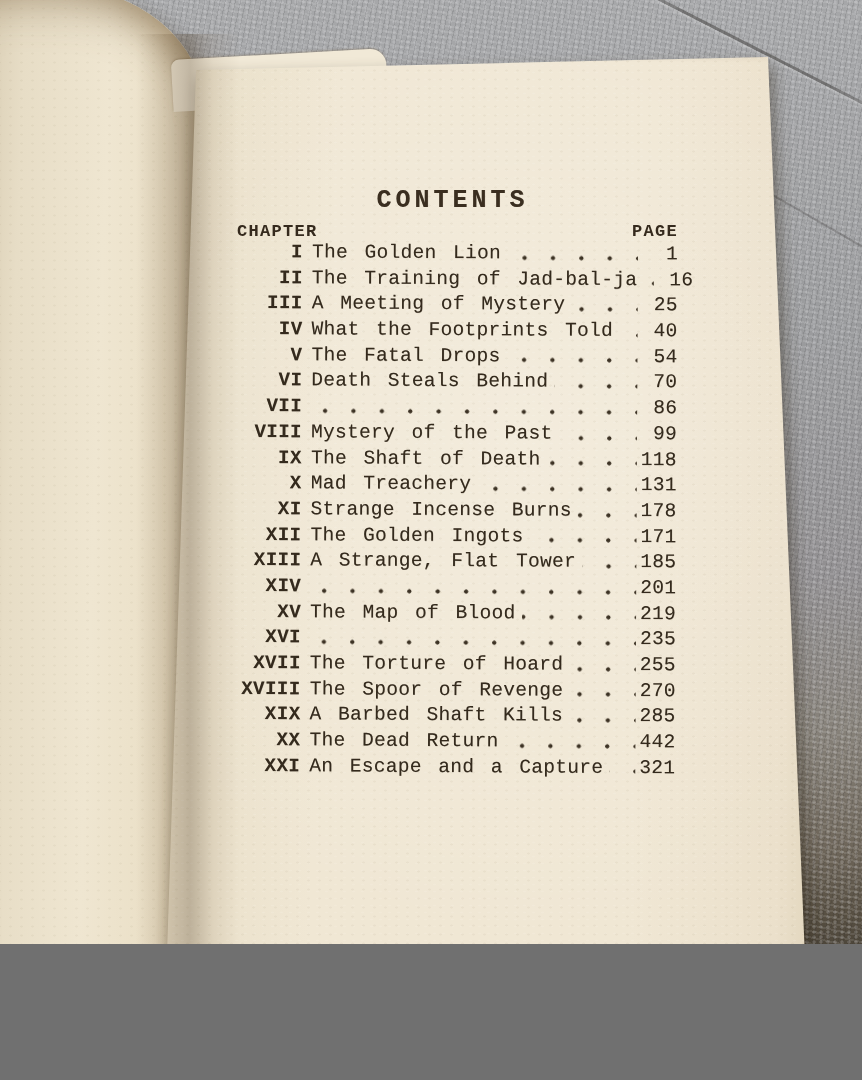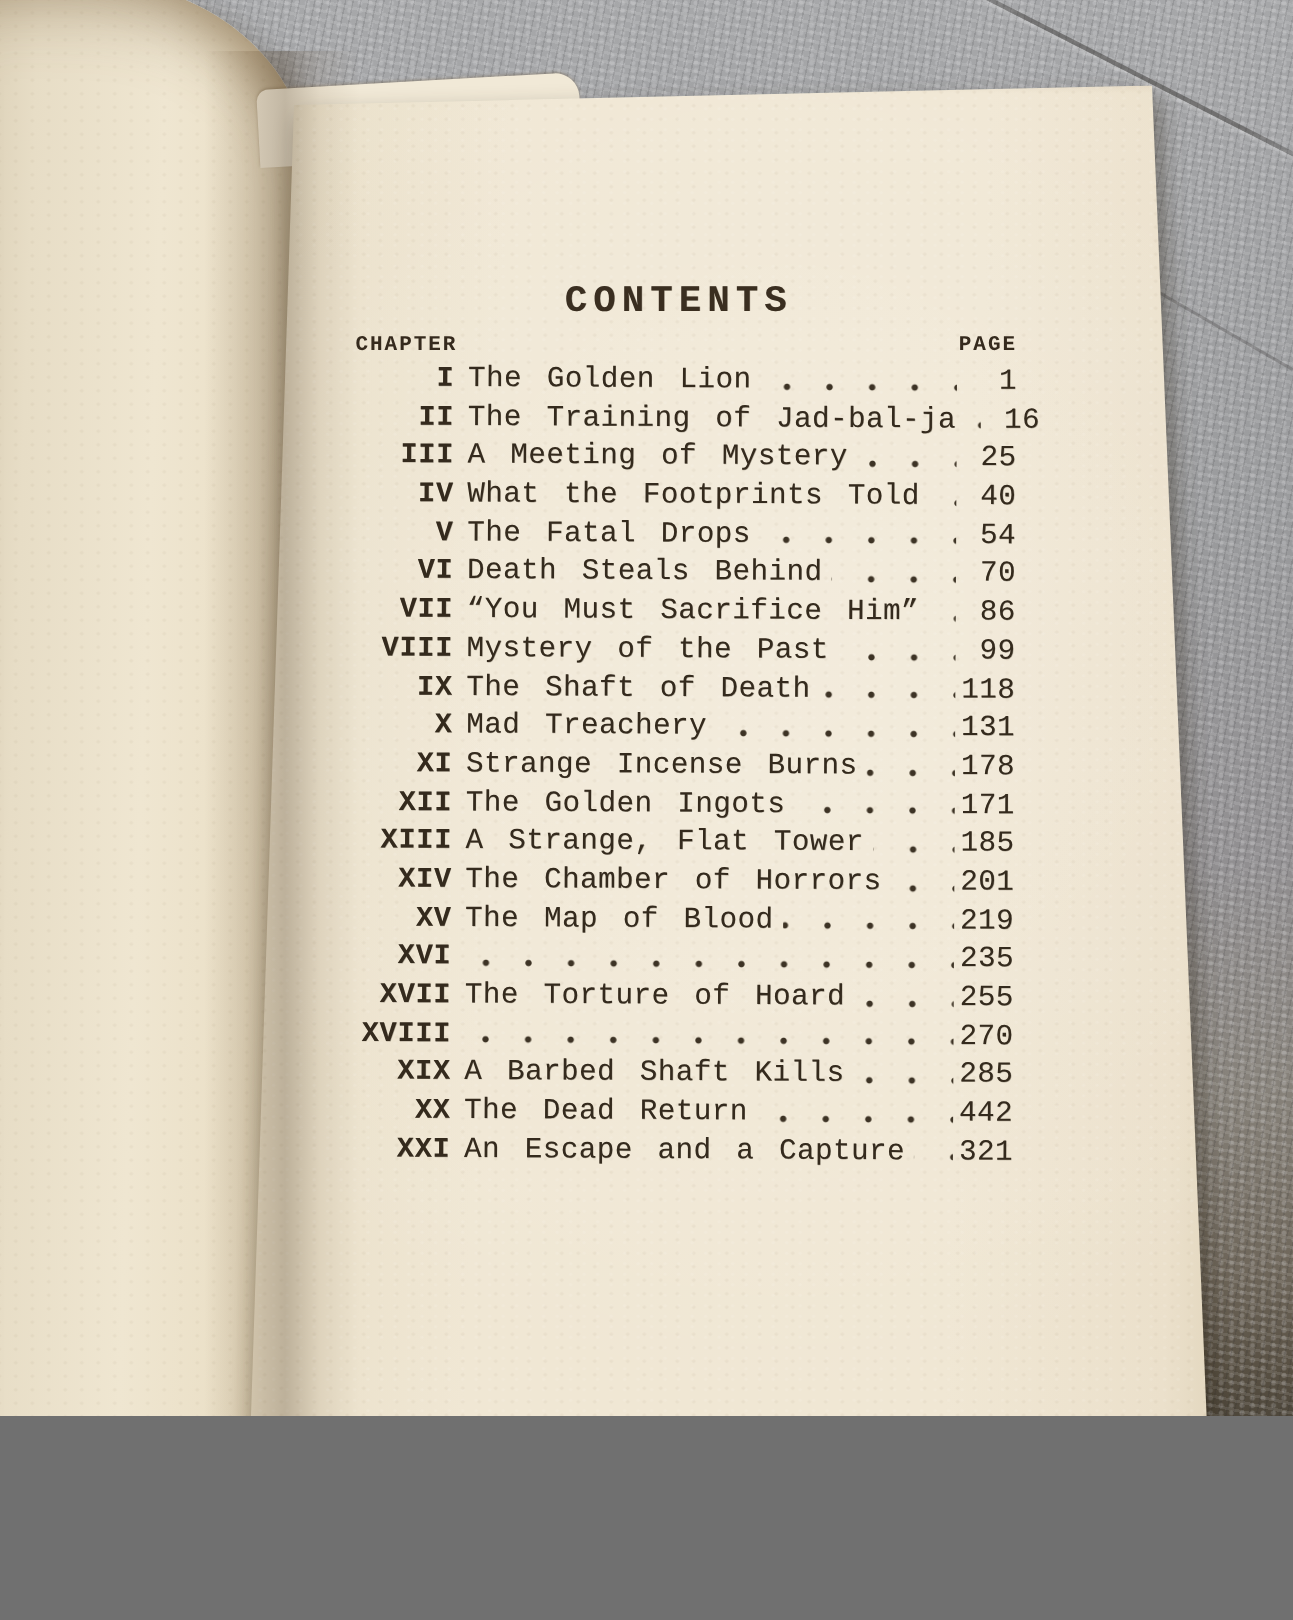--- a/index.html
+++ b/index.html
@@ -79,21 +79,21 @@
   
   .toc{position:absolute; inset:0; z-index:7; color:#342a1d;}
   .toc-title{
     position:absolute; left:232px; top:186px; width:441px; text-align:center;
     font-size:25px; font-weight:700; letter-spacing:4px; color:#3a2e20;
     text-shadow:0.3px 0.3px 0 rgba(58,46,32,0.35);
   }
   .head-row{
     position:absolute; left:237px; top:222px; width:441px;
     display:flex; justify-content:space-between;
-    font-size:14px; font-weight:700; letter-spacing:1.3px; color:#352a1d;
+    font-size:17px; font-weight:700; letter-spacing:1.3px; color:#352a1d;
   }
   .rows{position:absolute; left:237px; top:240px; width:441px; transform:rotate(0.3deg); transform-origin:20px 10px;}
   .row{display:flex; align-items:baseline; height:25.7px; line-height:25.7px;
        font-size:19.5px; word-spacing:4.5px; letter-spacing:0.3px;
        text-shadow:0.25px 0.3px 0 rgba(52,42,29,0.35); white-space:nowrap;}
   .num{flex:0 0 66px; text-align:right; font-weight:700; font-size:19px; letter-spacing:0.5px;}
   .t{margin-left:9px;}
   .leader{
     flex:1 1 auto; align-self:stretch; min-width:10px; margin-left:6px;
     background-image:radial-gradient(circle at 2.3px 2.5px, #3d3325 1.8px, rgba(0,0,0,0) 2.4px);
@@ -155,21 +155,20 @@
           <span class="pg">54</span>
         </div>
         <div class="row">
           <span class="num">VI</span>
           <span class="t">Death Steals Behind</span>
           <span class="leader"></span>
           <span class="pg">70</span>
         </div>
         <div class="row">
           <span class="num">VII</span>
-          <span class="t">“You Must Sacrifice Him”</span>
           <span class="leader"></span>
           <span class="pg">86</span>
         </div>
         <div class="row">
           <span class="num">VIII</span>
           <span class="t">Mystery of the Past</span>
           <span class="leader"></span>
           <span class="pg">99</span>
         </div>
         <div class="row">
@@ -197,21 +196,20 @@
           <span class="pg">171</span>
         </div>
         <div class="row">
           <span class="num">XIII</span>
           <span class="t">A Strange, Flat Tower</span>
           <span class="leader"></span>
           <span class="pg">185</span>
         </div>
         <div class="row">
           <span class="num">XIV</span>
-          <span class="t">The Chamber of Horrors</span>
           <span class="leader"></span>
           <span class="pg">201</span>
         </div>
         <div class="row">
           <span class="num">XV</span>
           <span class="t">The Map of Blood</span>
           <span class="leader"></span>
           <span class="pg">219</span>
         </div>
         <div class="row">
@@ -220,20 +218,21 @@
           <span class="pg">235</span>
         </div>
         <div class="row">
           <span class="num">XVII</span>
           <span class="t">The Torture of Hoard</span>
           <span class="leader"></span>
           <span class="pg">255</span>
         </div>
         <div class="row">
           <span class="num">XVIII</span>
+          <span class="t">The Spoor of Revenge</span>
           <span class="leader"></span>
           <span class="pg">270</span>
         </div>
         <div class="row">
           <span class="num">XIX</span>
           <span class="t">A Barbed Shaft Kills</span>
           <span class="leader"></span>
           <span class="pg">285</span>
         </div>
         <div class="row">

